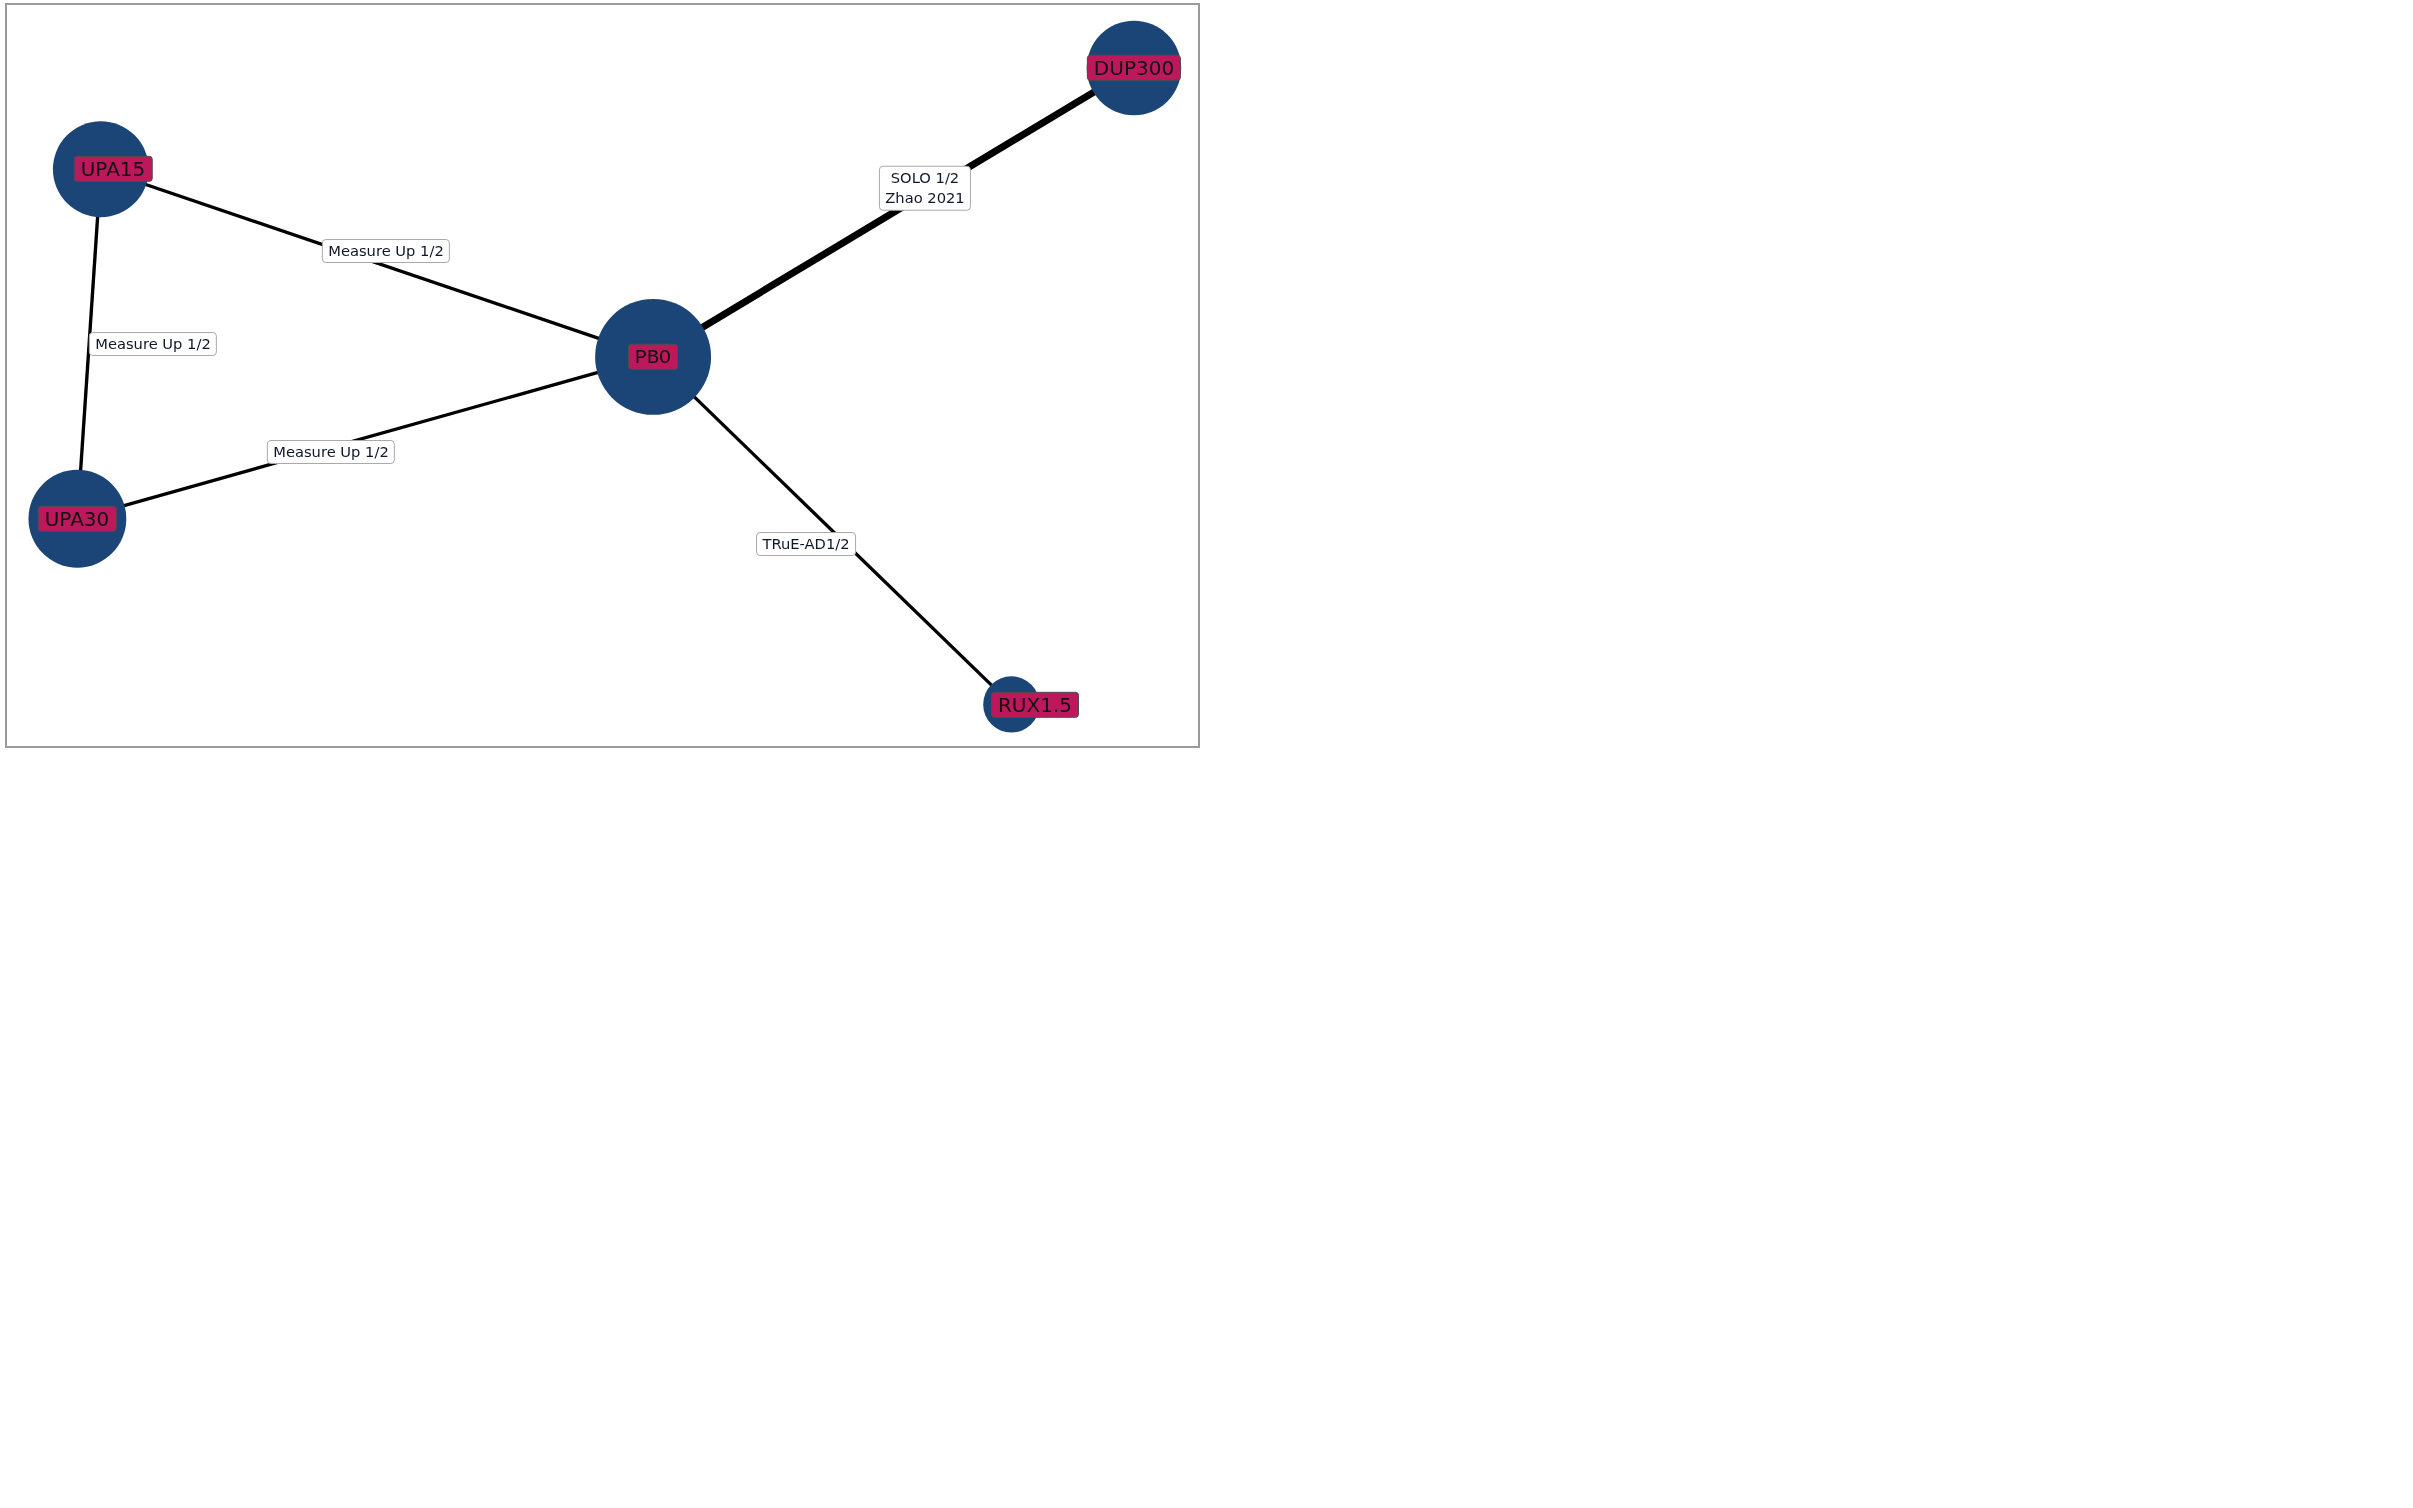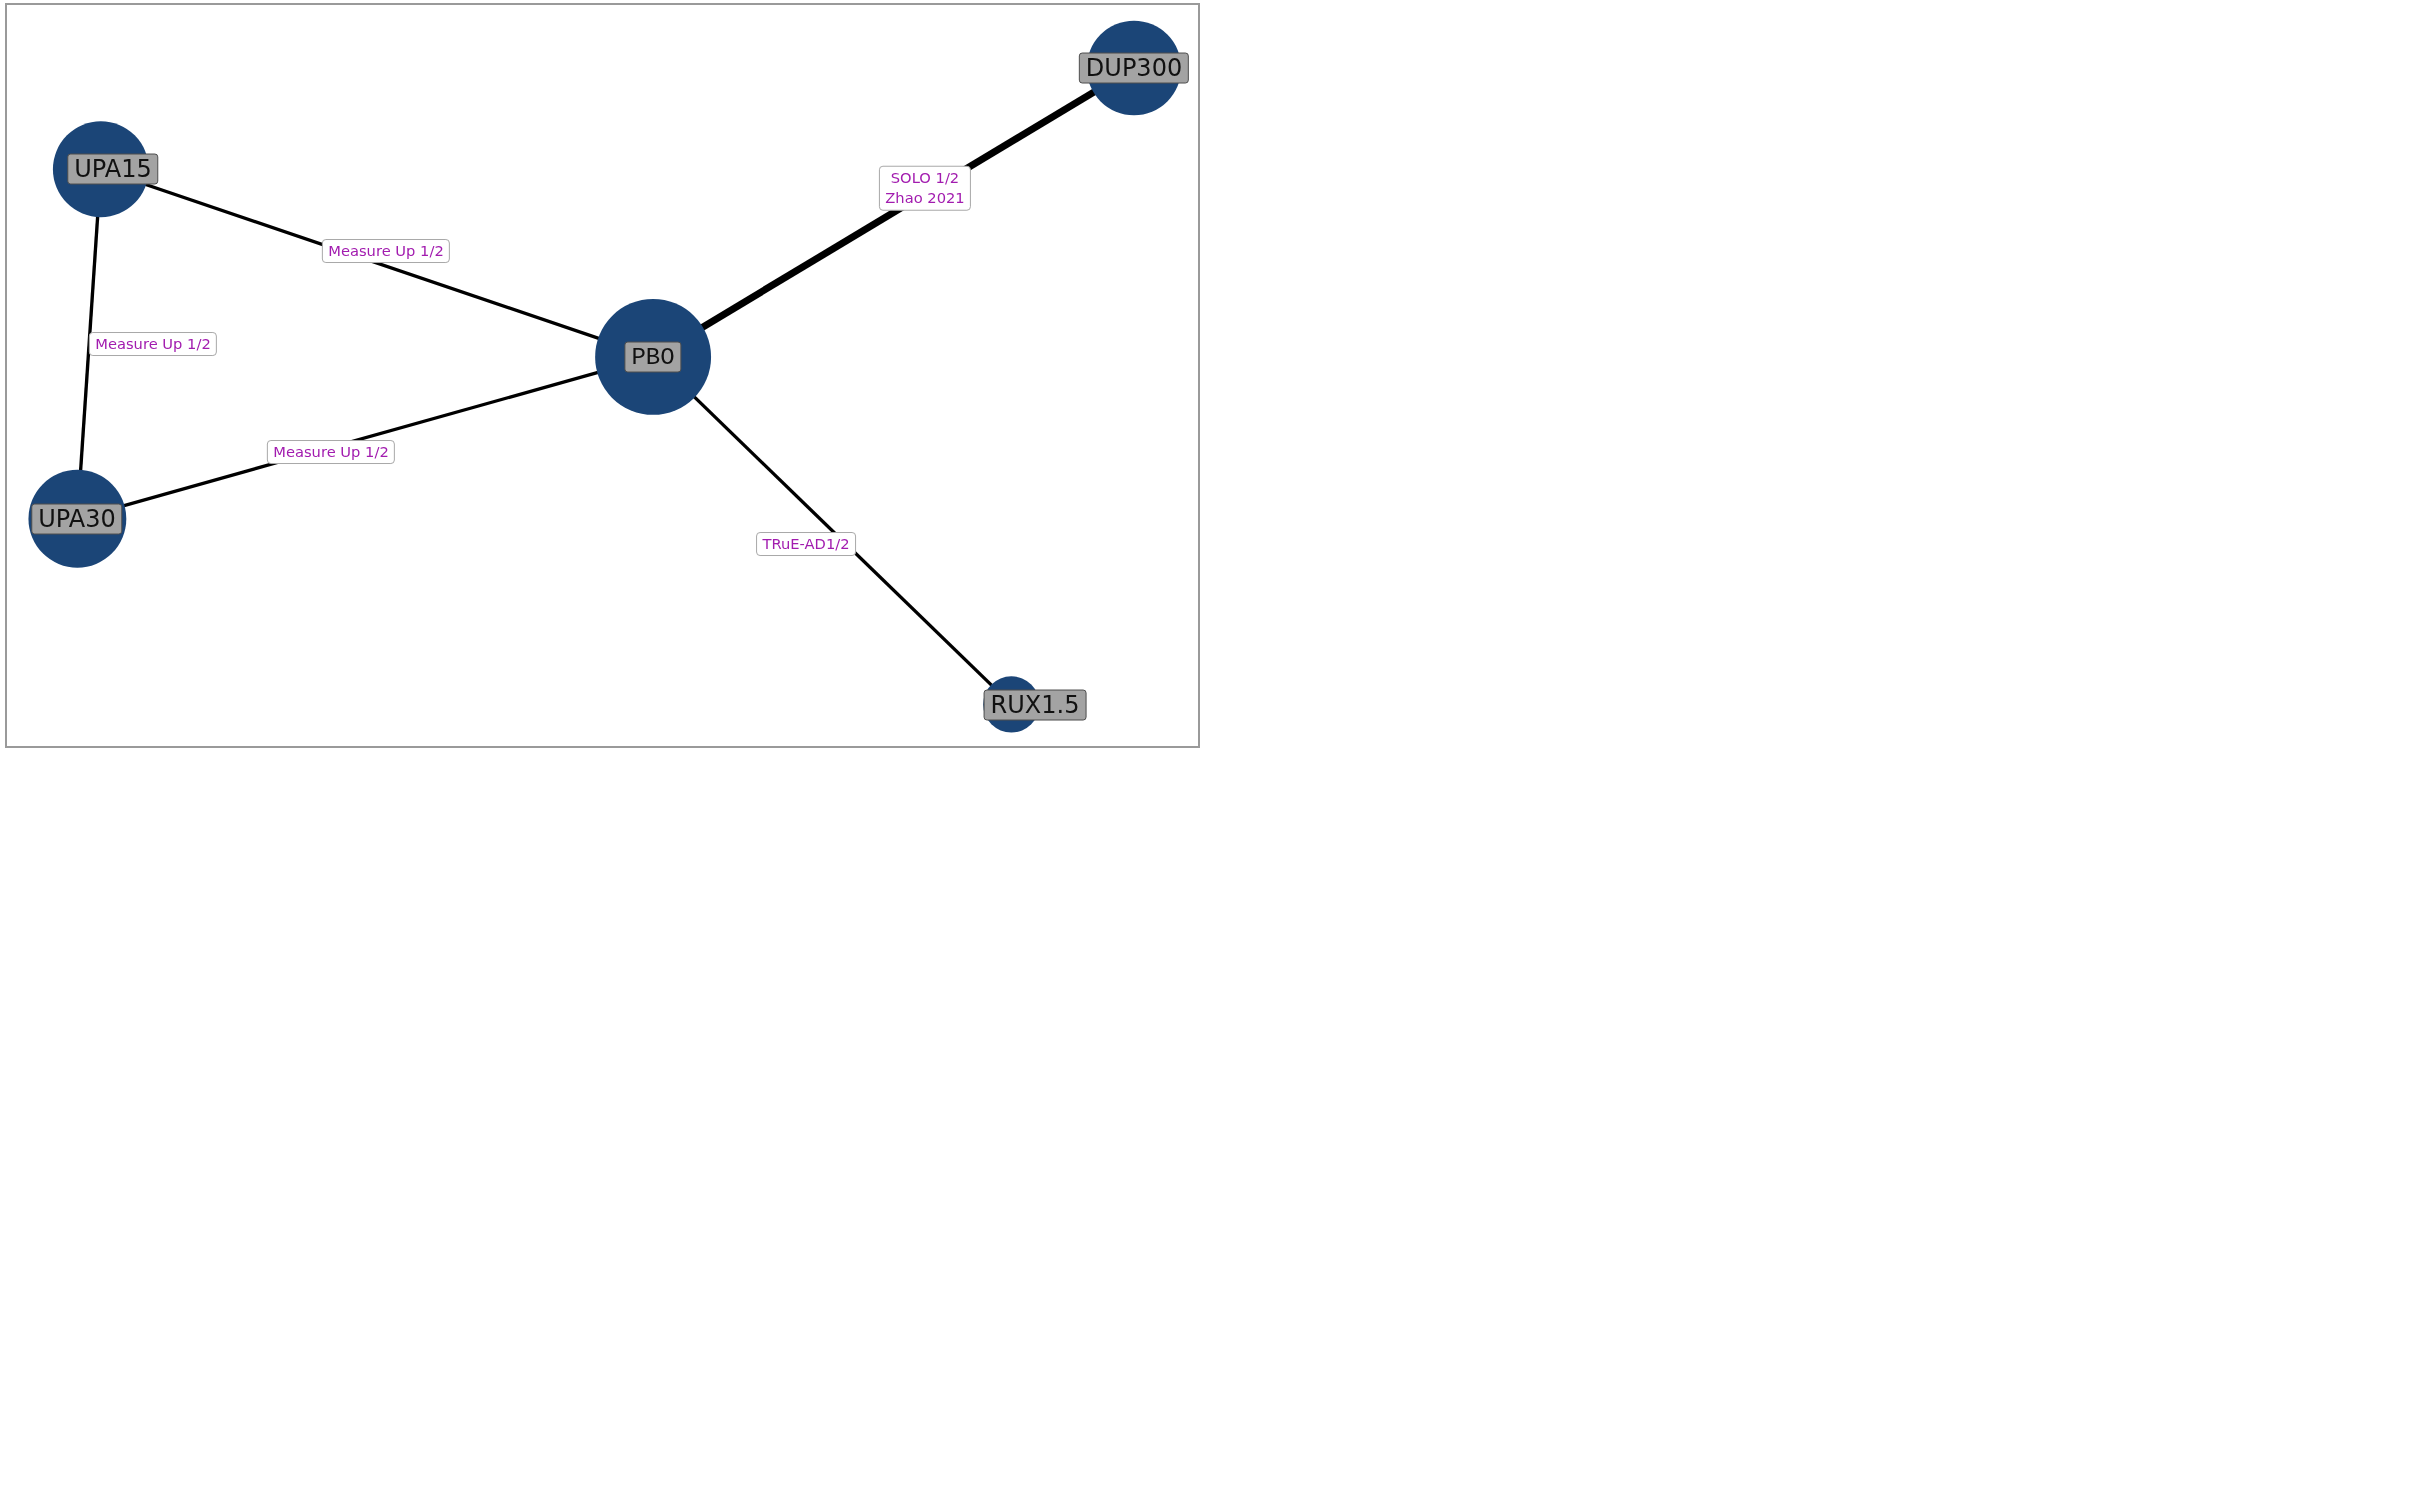--- a/index.html
+++ b/index.html
@@ -38,32 +38,32 @@
   }
   .edge-label {
     position: absolute;
     transform: translate(-50%, -50%);
     background: #ffffff;
     border: 1px solid #a8a8a8;
     border-radius: 4px;
     padding: 0.7px 5.4px;
     font-size: 14.7px;
     line-height: 1.4;
-    color: #a21caf;
+    color: #0f172a;
     text-align: center;
     white-space: nowrap;
   }
   .node-label {
     position: absolute;
     transform: translate(-50%, -50%);
-    background: #a3a3a3;
+    background: #be185d;
     border: 1px solid #4d4d4d;
     border-radius: 3.4px;
     padding: 0.7px 6px;
-    font-size: 24px;
+    font-size: 20px;
     line-height: 1.15;
     color: #111111;
     text-align: center;
     white-space: nowrap;
   }
 </style>
 </head>
 <body>
 
 <div class="figure">

